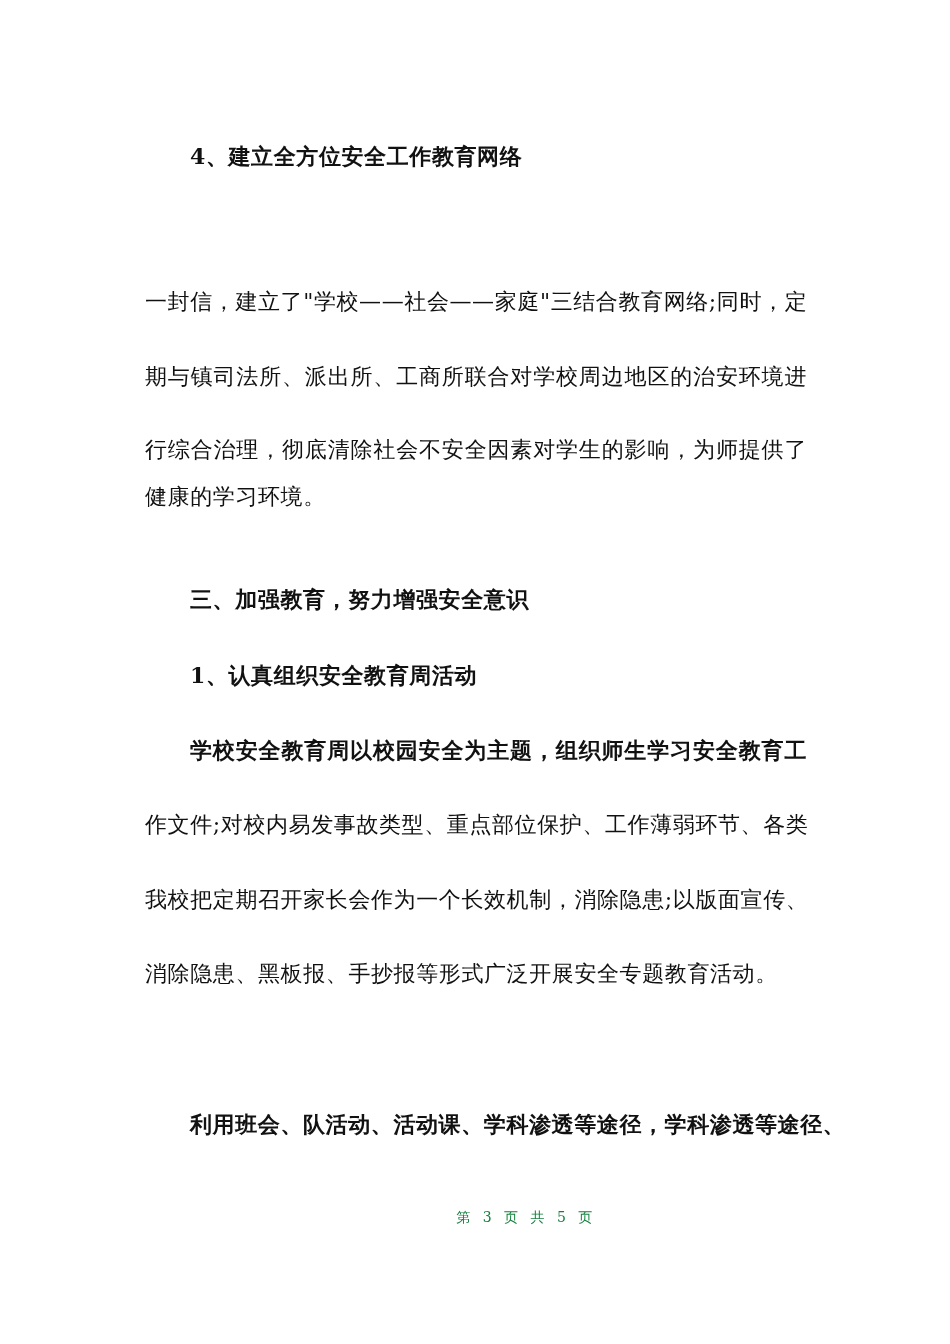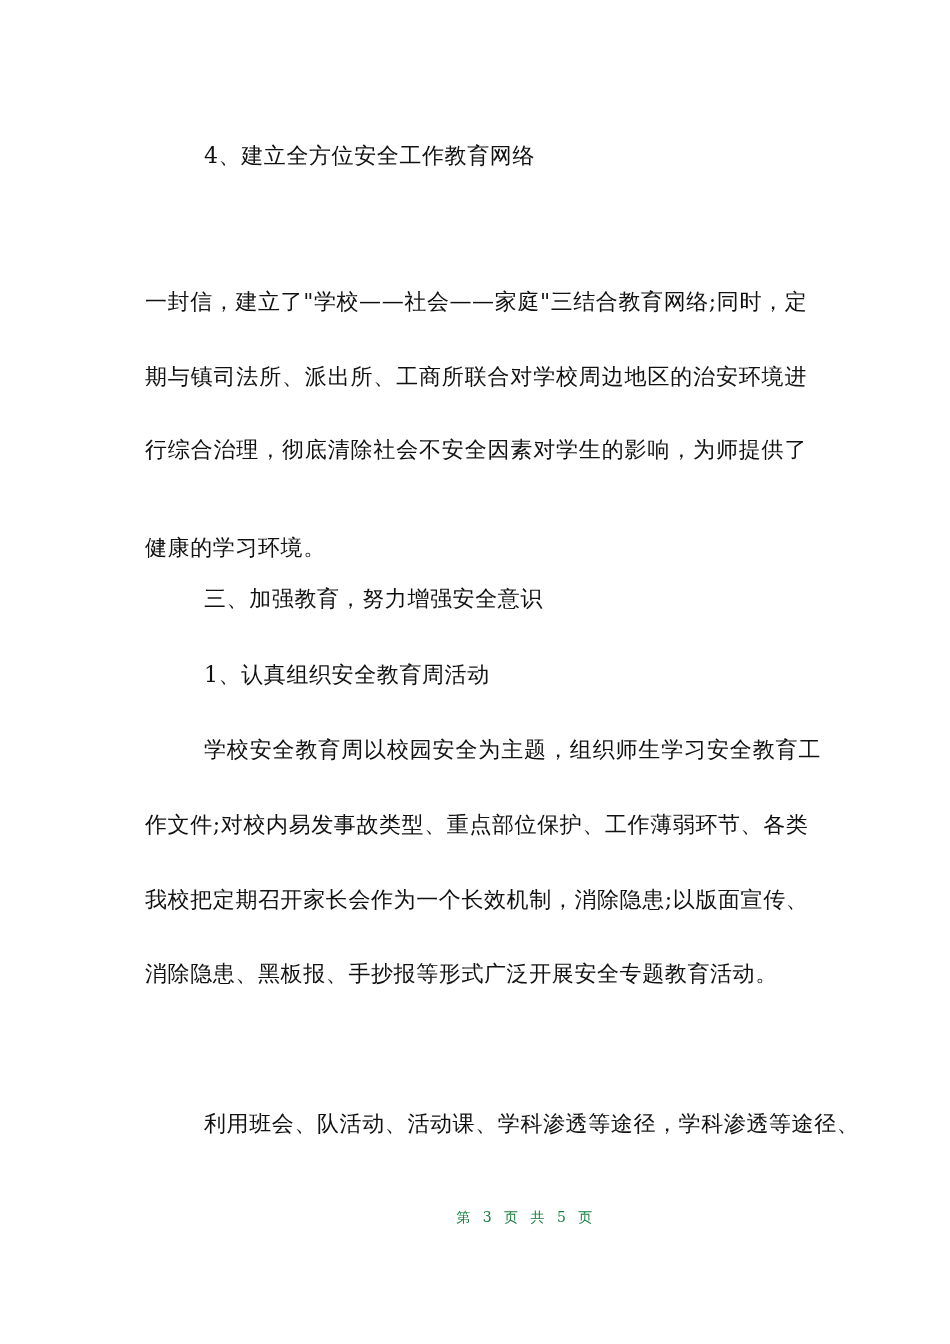--- a/index.html
+++ b/index.html
@@ -1,36 +1,36 @@
 <!DOCTYPE html>
 <html><head>
   <meta charset="utf-8">
   <style>
     html, body { margin: 0; padding: 0; background: #ffffff; }
     body { width: 950px; height: 1344px; position: relative; overflow: hidden;
       font-family: "DejaVu Serif", "Liberation Serif", serif; color: #111111; }
     .page { position: absolute; left: 0; top: 0; width: 950px; height: 1344px; background: #ffffff; }
     .line { position: absolute; left: 145px; width: 662px; font-size: 22px; line-height: 30px;
       white-space: nowrap; letter-spacing: 0.6px; }
-    .line.indent { left: 204px; width: 617px; }
+    .line.indent { left: 190px; width: 617px; font-weight: bold; }
     .line.just { text-align: justify; text-align-last: justify; }
     .footer { position: absolute; left: 0; width: 950px; top: 1207px; text-align: center;
       font-size: 14px; line-height: 20px; color: #15803d; }
     .footer span { margin: 0 4px; }
     .footer .pad { display: inline-block; width: 86px; }
   </style>
 </head>
 <body>
 
 <div class="page">
   <div class="line indent" style="top:141px">4、建立全方位安全工作教育网络</div>
   <div class="line just" style="top:287px">一封信，建立了"学校——社会——家庭"三结合教育网络;同时，定</div>
   <div class="line just" style="top:362px">期与镇司法所、派出所、工商所联合对学校周边地区的治安环境进</div>
   <div class="line just" style="top:435px">行综合治理，彻底清除社会不安全因素对学生的影响，为师提供了</div>
-  <div class="line" style="top:533px">健康的学习环境。</div>
+  <div class="line" style="top:482px">健康的学习环境。</div>
   <div class="line indent" style="top:584px">三、加强教育，努力增强安全意识</div>
   <div class="line indent" style="top:660px">1、认真组织安全教育周活动</div>
   <div class="line indent just" style="top:735px">学校安全教育周以校园安全为主题，组织师生学习安全教育工</div>
   <div class="line just" style="top:810px">作文件;对校内易发事故类型、重点部位保护、工作薄弱环节、各类</div>
   <div class="line just" style="top:885px">我校把定期召开家长会作为一个长效机制，消除隐患;以版面宣传、</div>
   <div class="line" style="top:959px">消除隐患、黑板报、手抄报等形式广泛开展安全专题教育活动。</div>
   <div class="line indent just" style="top:1109px">利用班会、队活动、活动课、学科渗透等途径，学科渗透等途径、</div>
 
   <div class="footer">
     <span class="pad"></span>

